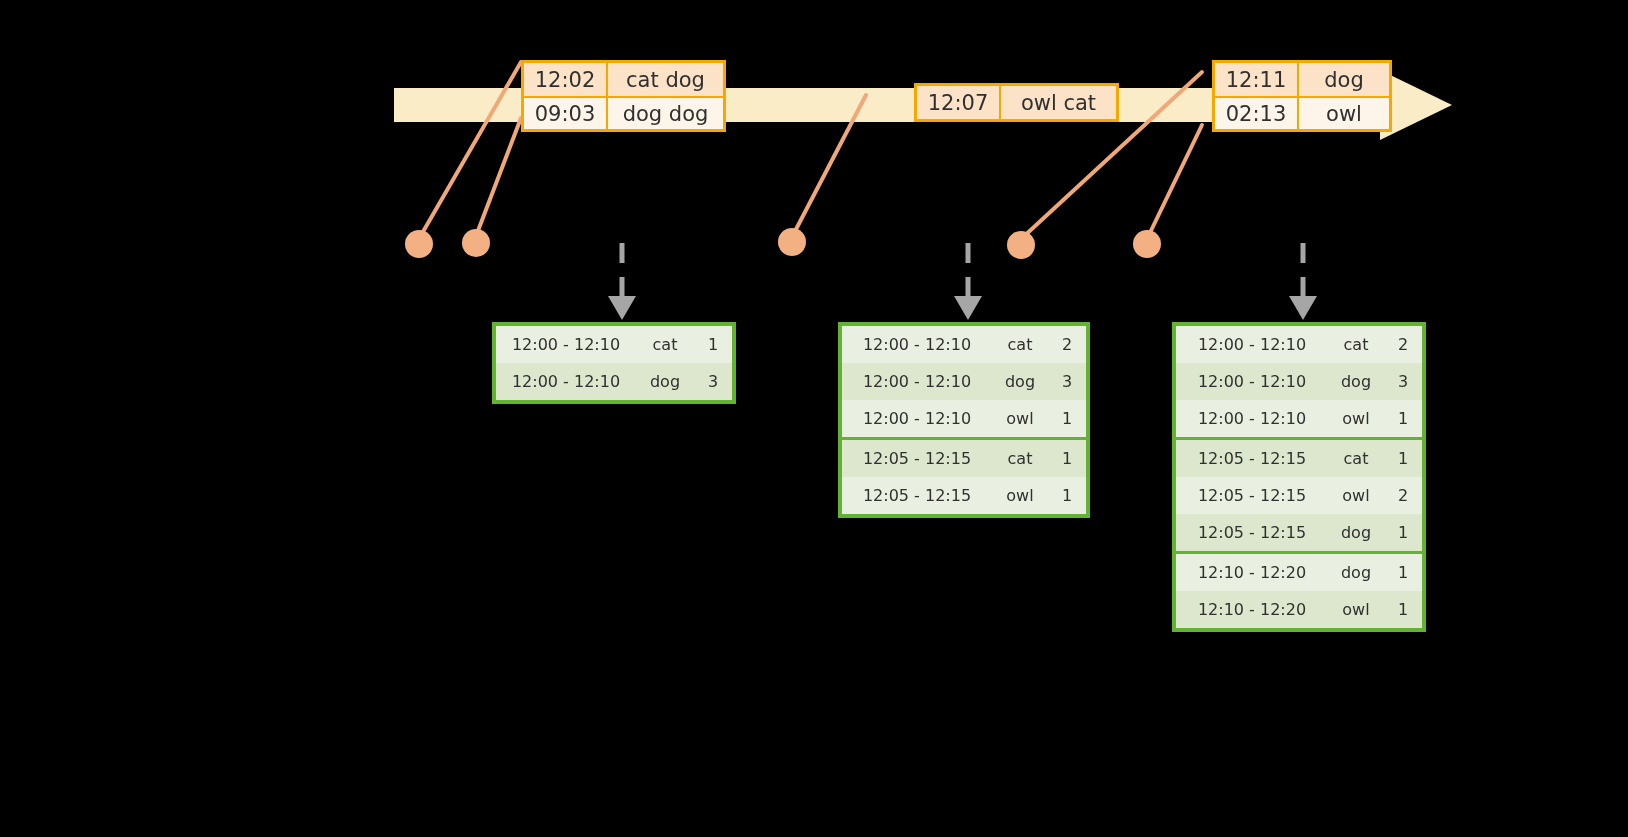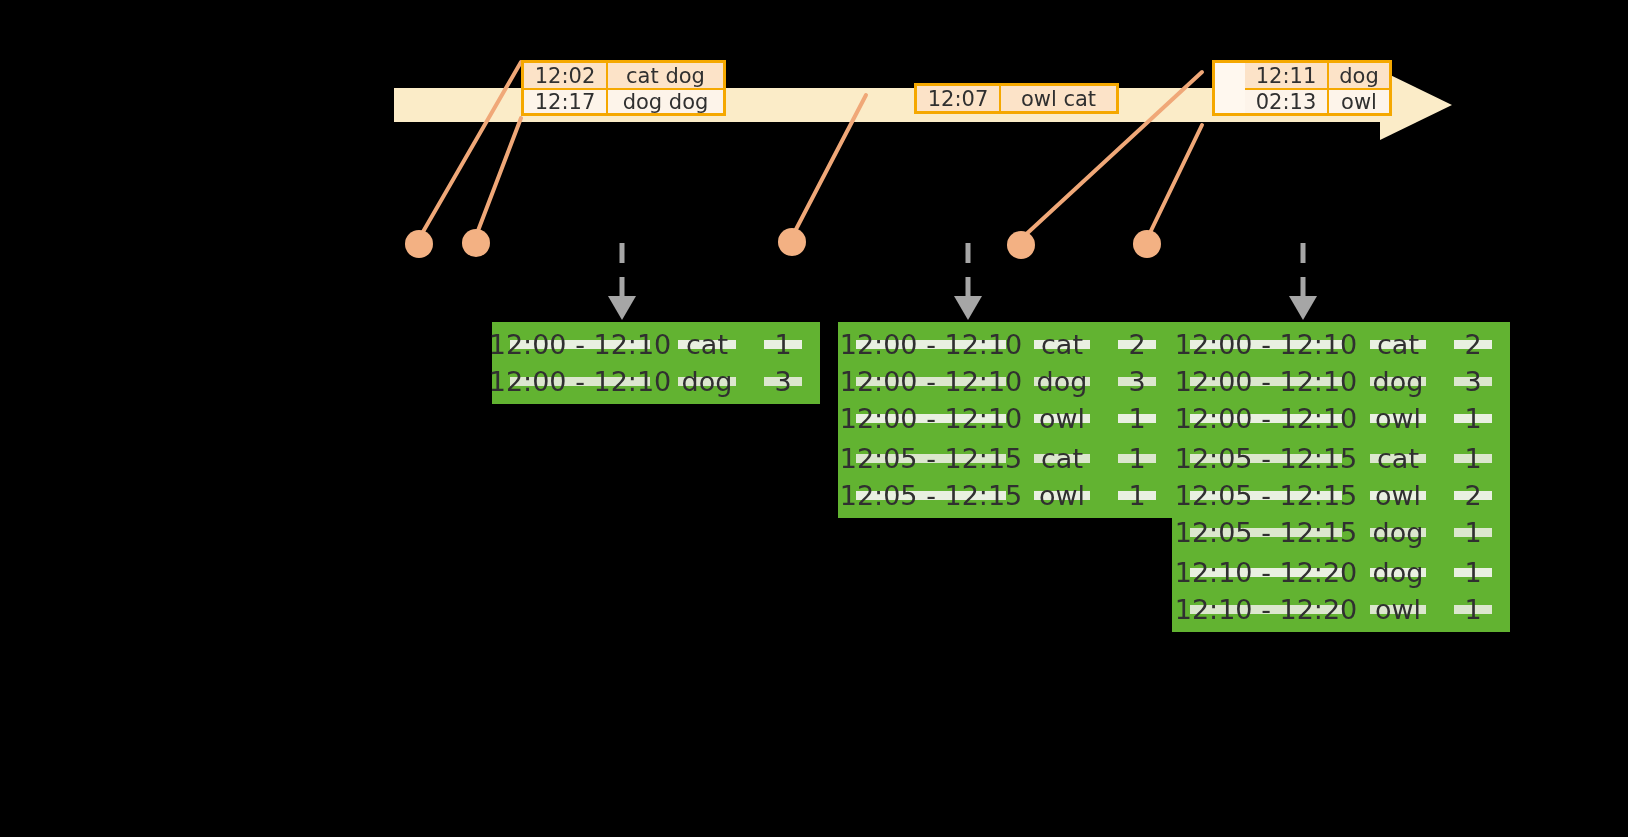--- a/index.html
+++ b/index.html
@@ -31,21 +31,21 @@
 
   
   .event-box {
     position: absolute;
     border: 3px solid #f5a800;
     box-sizing: border-box;
     background: #fff8ef;
   }
   .event-row {
     display: flex;
-    height: 25px;
+    height: 33px;
     box-sizing: border-box;
   }
   .event-row + .event-row {
     border-top: 2px solid #f5a800;
   }
   .event-row.shade .cell { background: #fce3c8; }
   .event-row .cell {
     display: flex;
     align-items: center;
     justify-content: center;
@@ -76,24 +76,24 @@
     display: flex;
     height: 37px;
     box-sizing: border-box;
   }
   .agg-row .acell {
     display: flex;
     align-items: center;
     justify-content: center;
     box-sizing: border-box;
     color: #303030;
-    font-size: 27px;
+    font-size: 16px;
     white-space: nowrap;
     background: #e9f0e1;
-    margin: 14px;
+    margin: 0;
   }
   .agg-row.alt .acell { background: #dce7ce; }
   .agg-row.group-end { margin-bottom: 3px; }
   .acell-window { justify-content: center; }
   .acell-key { }
   .acell-count { }
 
   
   .t-left  .acell-window { width: 140px; }
   .t-left  .acell-key    { width: 58px; }
@@ -146,33 +146,33 @@
       <polygon points="1289,296 1317,296 1303,320" fill="#a6a6a6" stroke="none"></polygon>
     </g>
   </svg>
 
   <div class="event-box" style="left:521px; top:60px; width:205px;">
     <div class="event-row shade">
       <div class="cell cell-time">12:02</div>
       <div class="cell cell-text">cat dog</div>
     </div>
     <div class="event-row">
-      <div class="cell cell-time">12:17</div>
+      <div class="cell cell-time">09:03</div>
       <div class="cell cell-text">dog dog</div>
     </div>
   </div>
 
   <div class="event-box" style="left:914px; top:83px; width:205px;">
     <div class="event-row shade">
       <div class="cell cell-time">12:07</div>
       <div class="cell cell-text">owl cat</div>
     </div>
   </div>
 
-  <div class="event-box" style="left:1212px; top:60px; width:180px;padding-left:30px;">
+  <div class="event-box" style="left:1212px; top:60px; width:180px;">
     <div class="event-row shade">
       <div class="cell cell-time">12:11</div>
       <div class="cell cell-text">dog</div>
     </div>
     <div class="event-row">
       <div class="cell cell-time">02:13</div>
       <div class="cell cell-text">owl</div>
     </div>
   </div>
 

